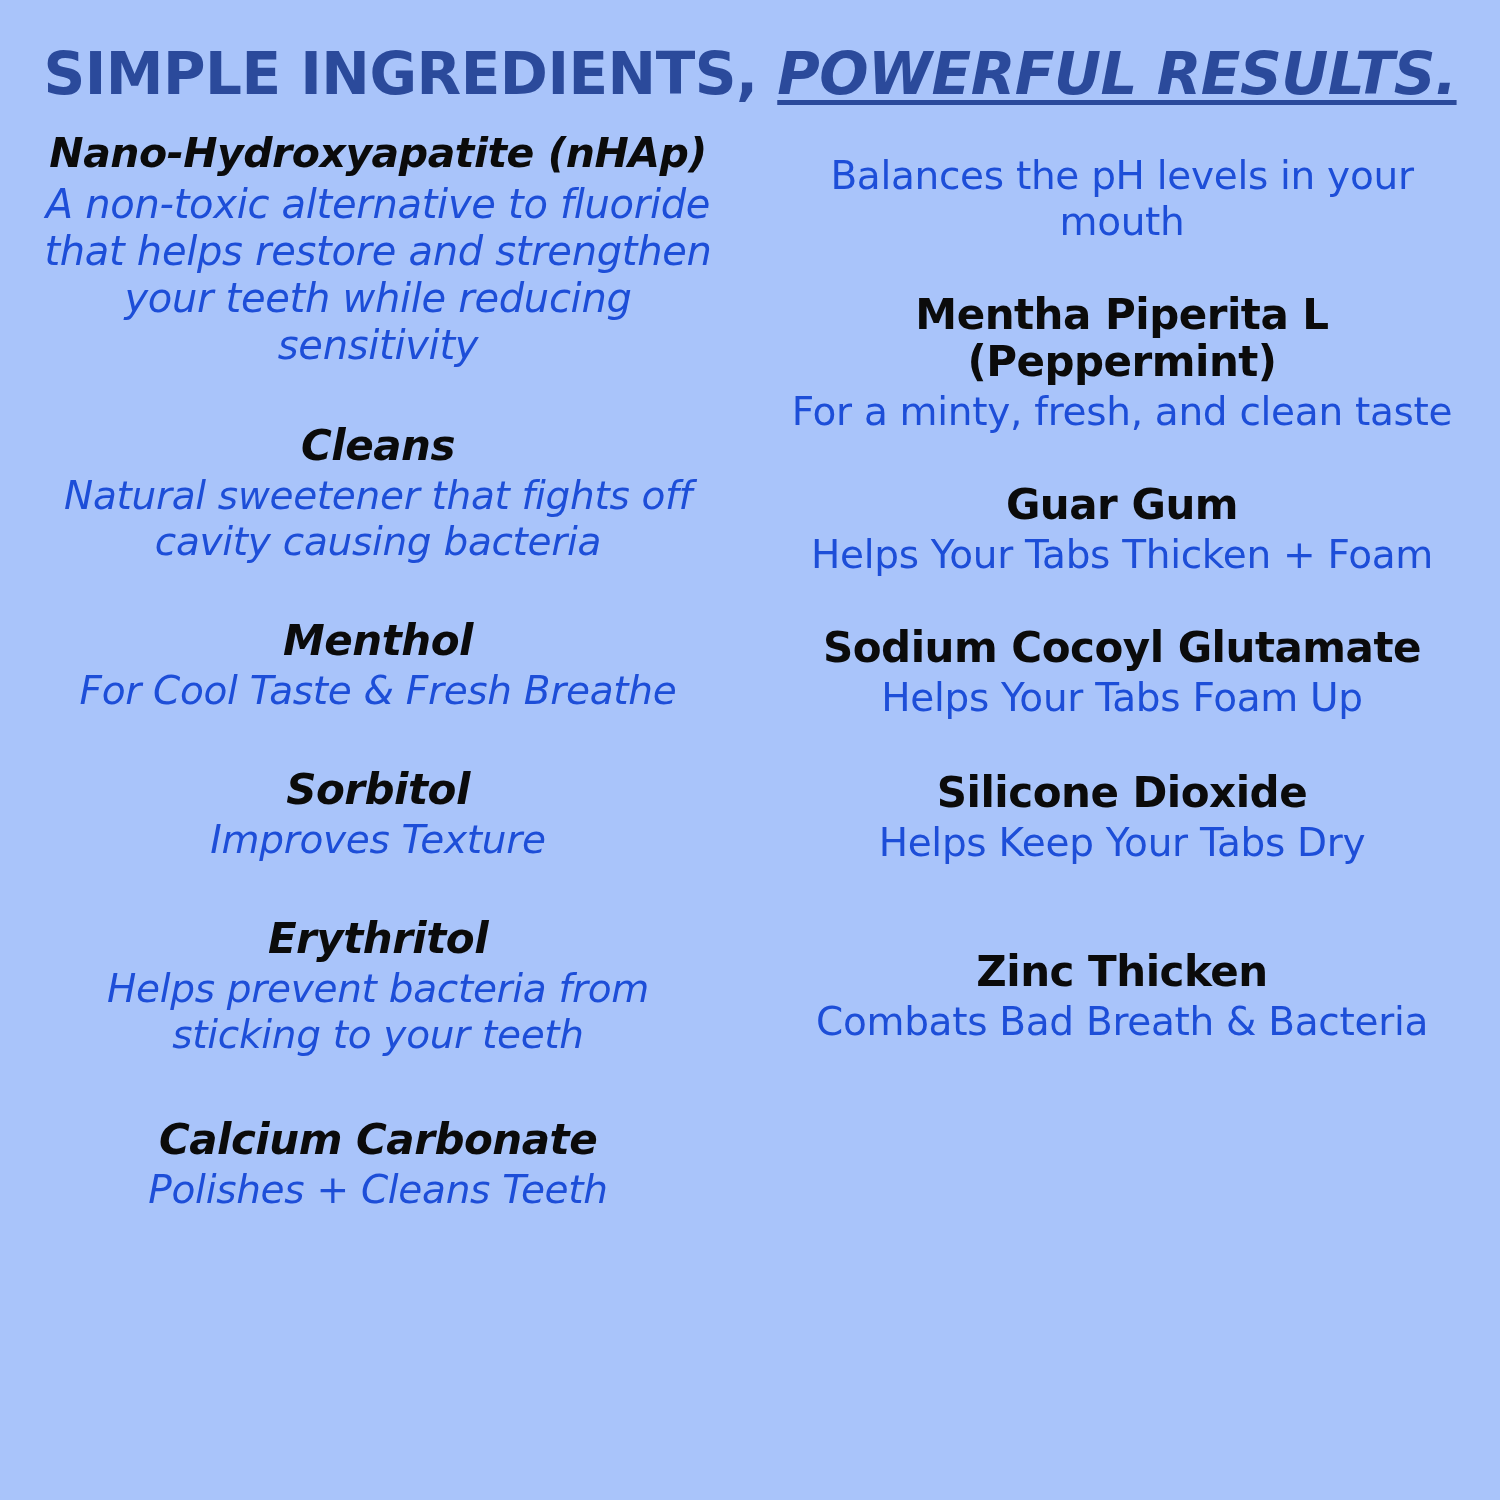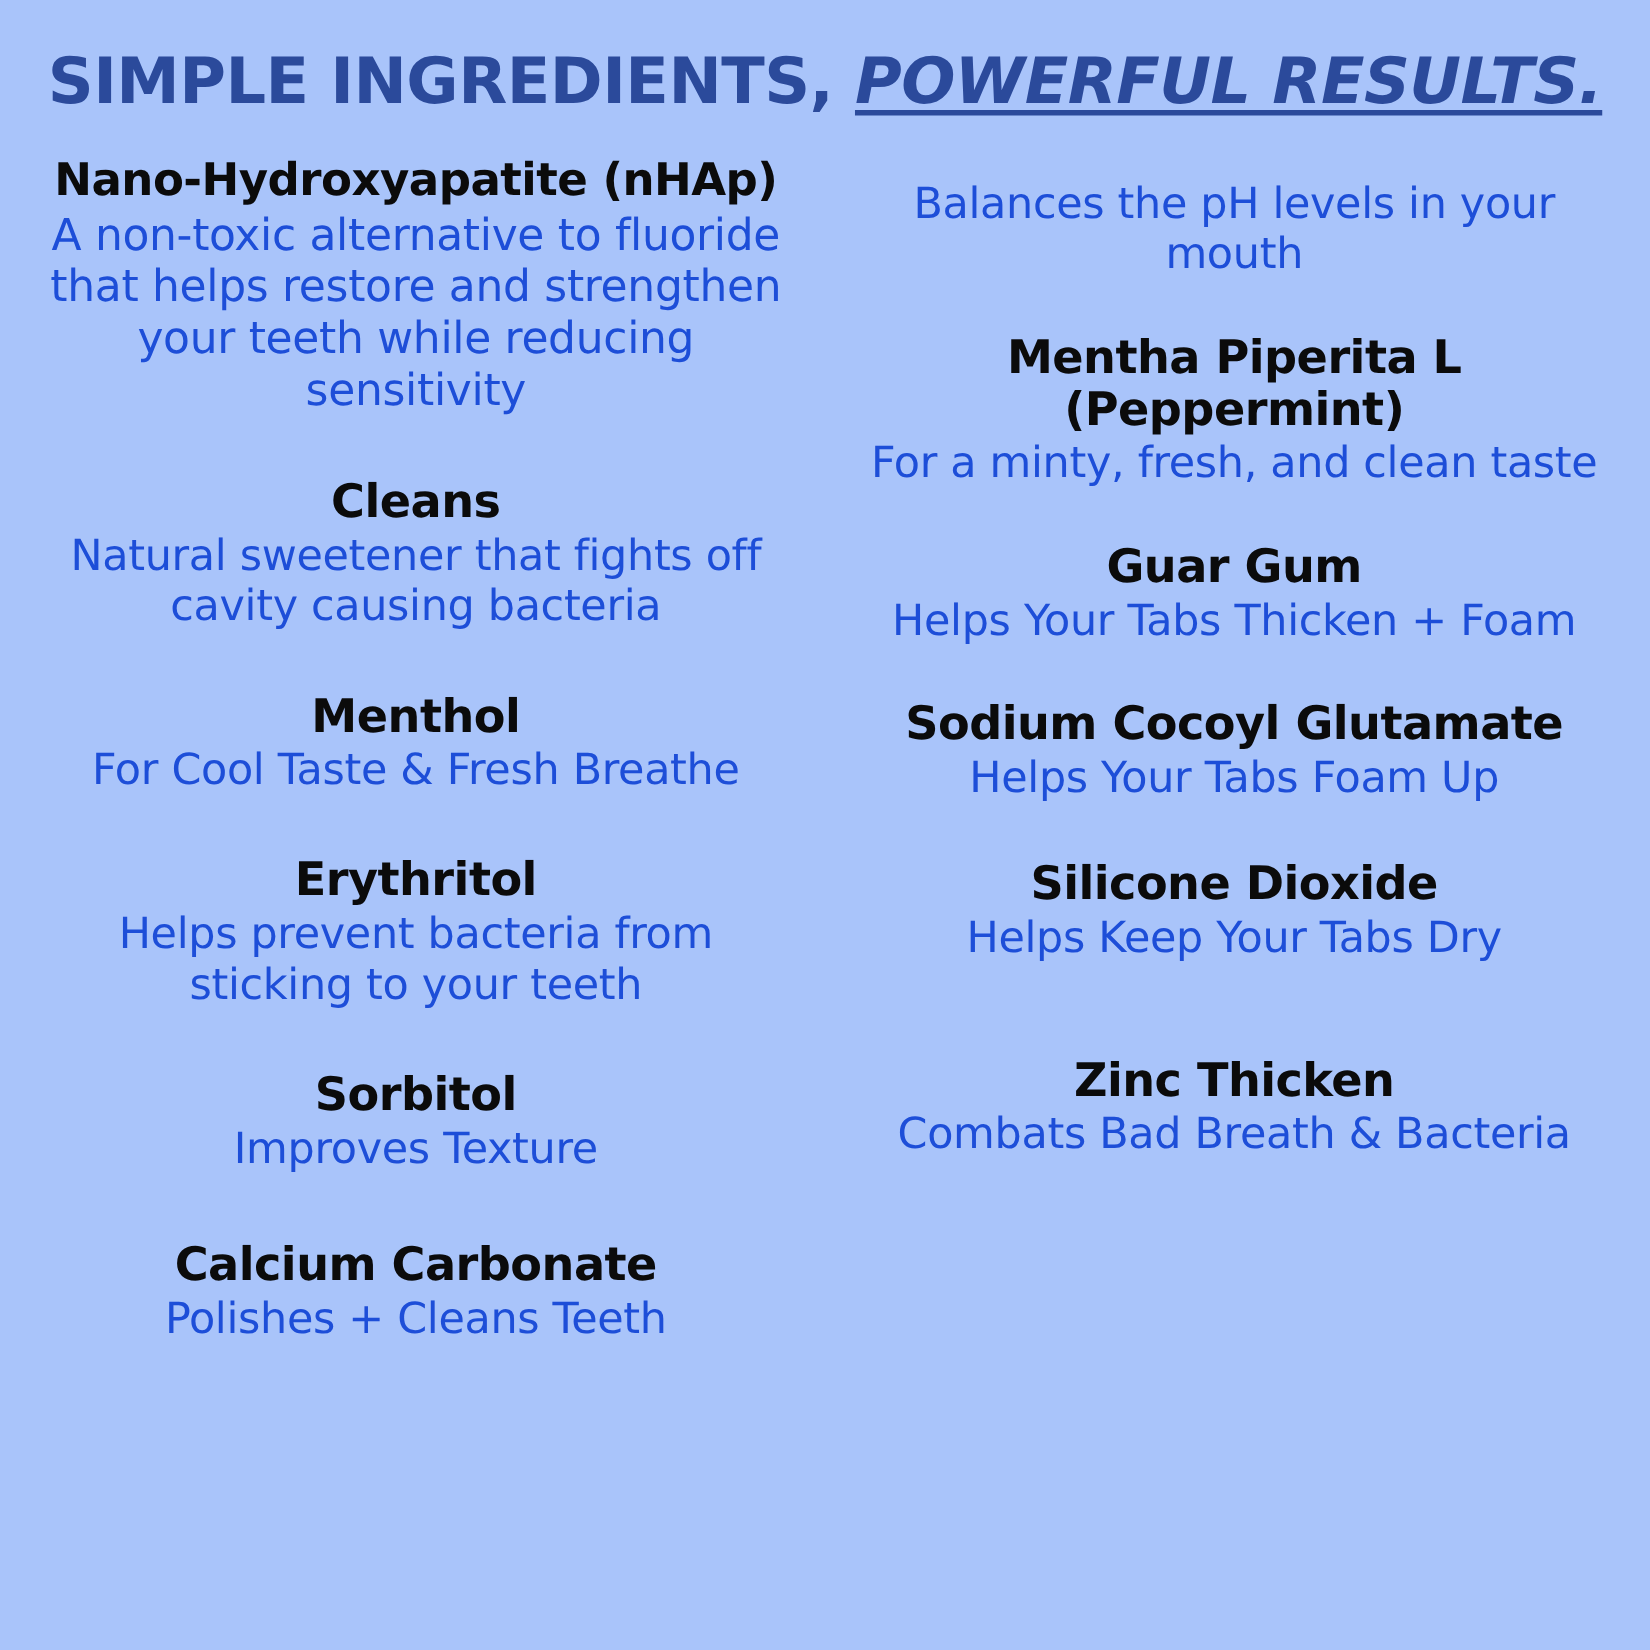--- a/index.html
+++ b/index.html
@@ -14,21 +14,20 @@
     overflow: hidden;
   }
   .page {
     position: relative;
     width: 1500px;
     height: 1172px;
     box-sizing: border-box;
     padding: 44px 34px 20px 34px;
     display: flex;
     flex-direction: column;
-    gap: 10px;
   }
   .headline {
     text-align: center;
     color: #2B4A9B;
     font-family: "DejaVu Sans", sans-serif;
     font-weight: bold;
     font-size: 58px;
     letter-spacing: -0.5px;
     line-height: 1.05;
     white-space: nowrap;
@@ -45,20 +44,21 @@
     flex: 1 1 auto;
     gap: 56px;
   }
   .col {
     flex: 1 1 50%;
     display: flex;
     flex-direction: column;
   }
   .col-left {
     justify-content: flex-end;
+    font-style: italic;
   }
   .col-right {
     justify-content: flex-start;
     padding-top: 22px;
   }
   .item {
     text-align: center;
     margin-bottom: 30px;
   }
   .col-left .item:nth-child(1) { margin-bottom: 52px; }
@@ -115,27 +115,27 @@
         <p class="ing-name">Cleans</p>
         <p class="ing-desc">Natural sweetener that fights off cavity causing bacteria</p>
       </div>
 
       <div class="item">
         <p class="ing-name">Menthol</p>
         <p class="ing-desc">For Cool Taste &amp; Fresh Breathe</p>
       </div>
 
       <div class="item">
-        <p class="ing-name">Erythritol</p>
-        <p class="ing-desc">Helps prevent bacteria from sticking to your teeth</p>
+        <p class="ing-name">Sorbitol</p>
+        <p class="ing-desc">Improves Texture</p>
       </div>
 
       <div class="item">
-        <p class="ing-name">Sorbitol</p>
-        <p class="ing-desc">Improves Texture</p>
+        <p class="ing-name">Erythritol</p>
+        <p class="ing-desc">Helps prevent bacteria from sticking to your teeth</p>
       </div>
 
       <div class="item">
         <p class="ing-name">Calcium Carbonate</p>
         <p class="ing-desc">Polishes + Cleans Teeth</p>
       </div>
 
     </div>
 
     <div class="col col-right">

